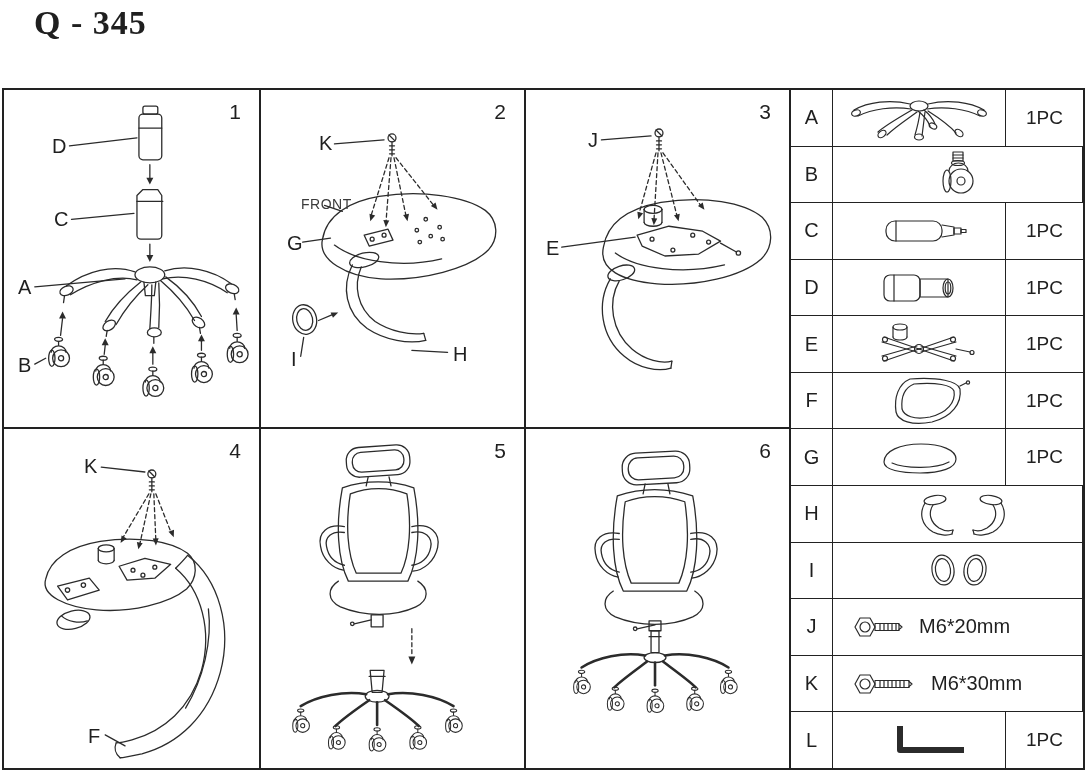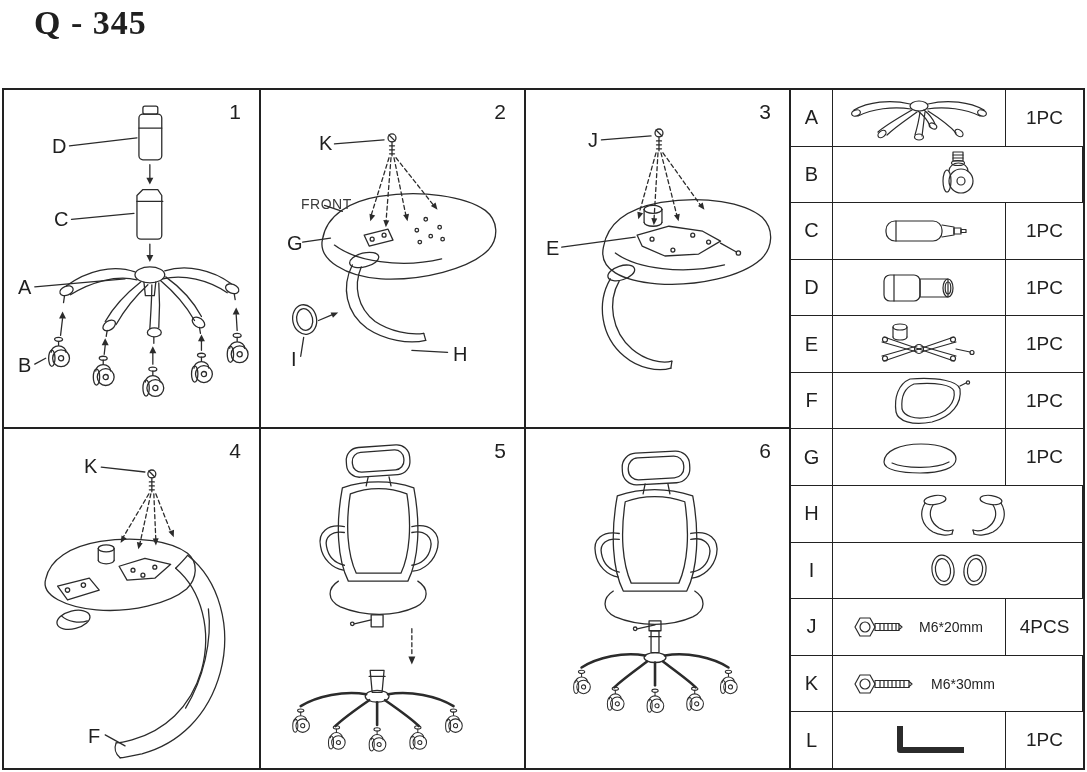--- a/index.html
+++ b/index.html
@@ -41,21 +41,21 @@
   }
   .cell-img {
     flex:1; border-right:1px solid #222;
     display:flex; align-items:center; justify-content:center; gap:8px;
     overflow:hidden;
   }
   .cell-img.left { justify-content:flex-start; padding-left:14px; }
   .cell-qty {
     width:77px; display:flex; align-items:center; justify-content:center; font-size:19px;
   }
-  .spec { font-size:14px; }
+  .spec { font-size:20px; }
   svg { display:block; }
 </style>
 </head>
 <body>
 
 <svg width="0" height="0" style="position:absolute" aria-hidden="true">
   <defs>
     <g id="cstr">
       <ellipse cx="0" cy="-17" rx="4" ry="2"></ellipse>
       <line x1="0" y1="-15" x2="0" y2="-11"></line>
@@ -540,21 +540,20 @@
             <line x1="33" y1="12.5" x2="33" y2="19.5"></line>
             <line x1="37" y1="12.5" x2="37" y2="19.5"></line>
             <line x1="41" y1="12.5" x2="41" y2="19.5"></line>
             <line x1="45" y1="12.5" x2="45" y2="19.5"></line>
             <line x1="49" y1="12.5" x2="49" y2="19.5"></line>
             <path d="M52 13.5 L 55 16 L 52 18.5"></path>
           </g>
         </svg>
         <span class="spec">M6*20mm</span>
       </div>
-      <div class="cell-qty">4PCS</div>
     </div>
 
     <div class="prow">
       <div class="cell-letter">K</div>
       <div class="cell-img left">
         <svg width="76" height="32" viewBox="0 0 76 32">
           <g fill="none" stroke="#2b2b2b" stroke-width="1.2" stroke-linecap="round" stroke-linejoin="round">
             <polygon points="8,16 13,7 23,7 28,16 23,25 13,25"></polygon>
             <circle cx="18" cy="16" r="5"></circle>
             <rect x="28" y="12.5" width="34" height="7"></rect>

